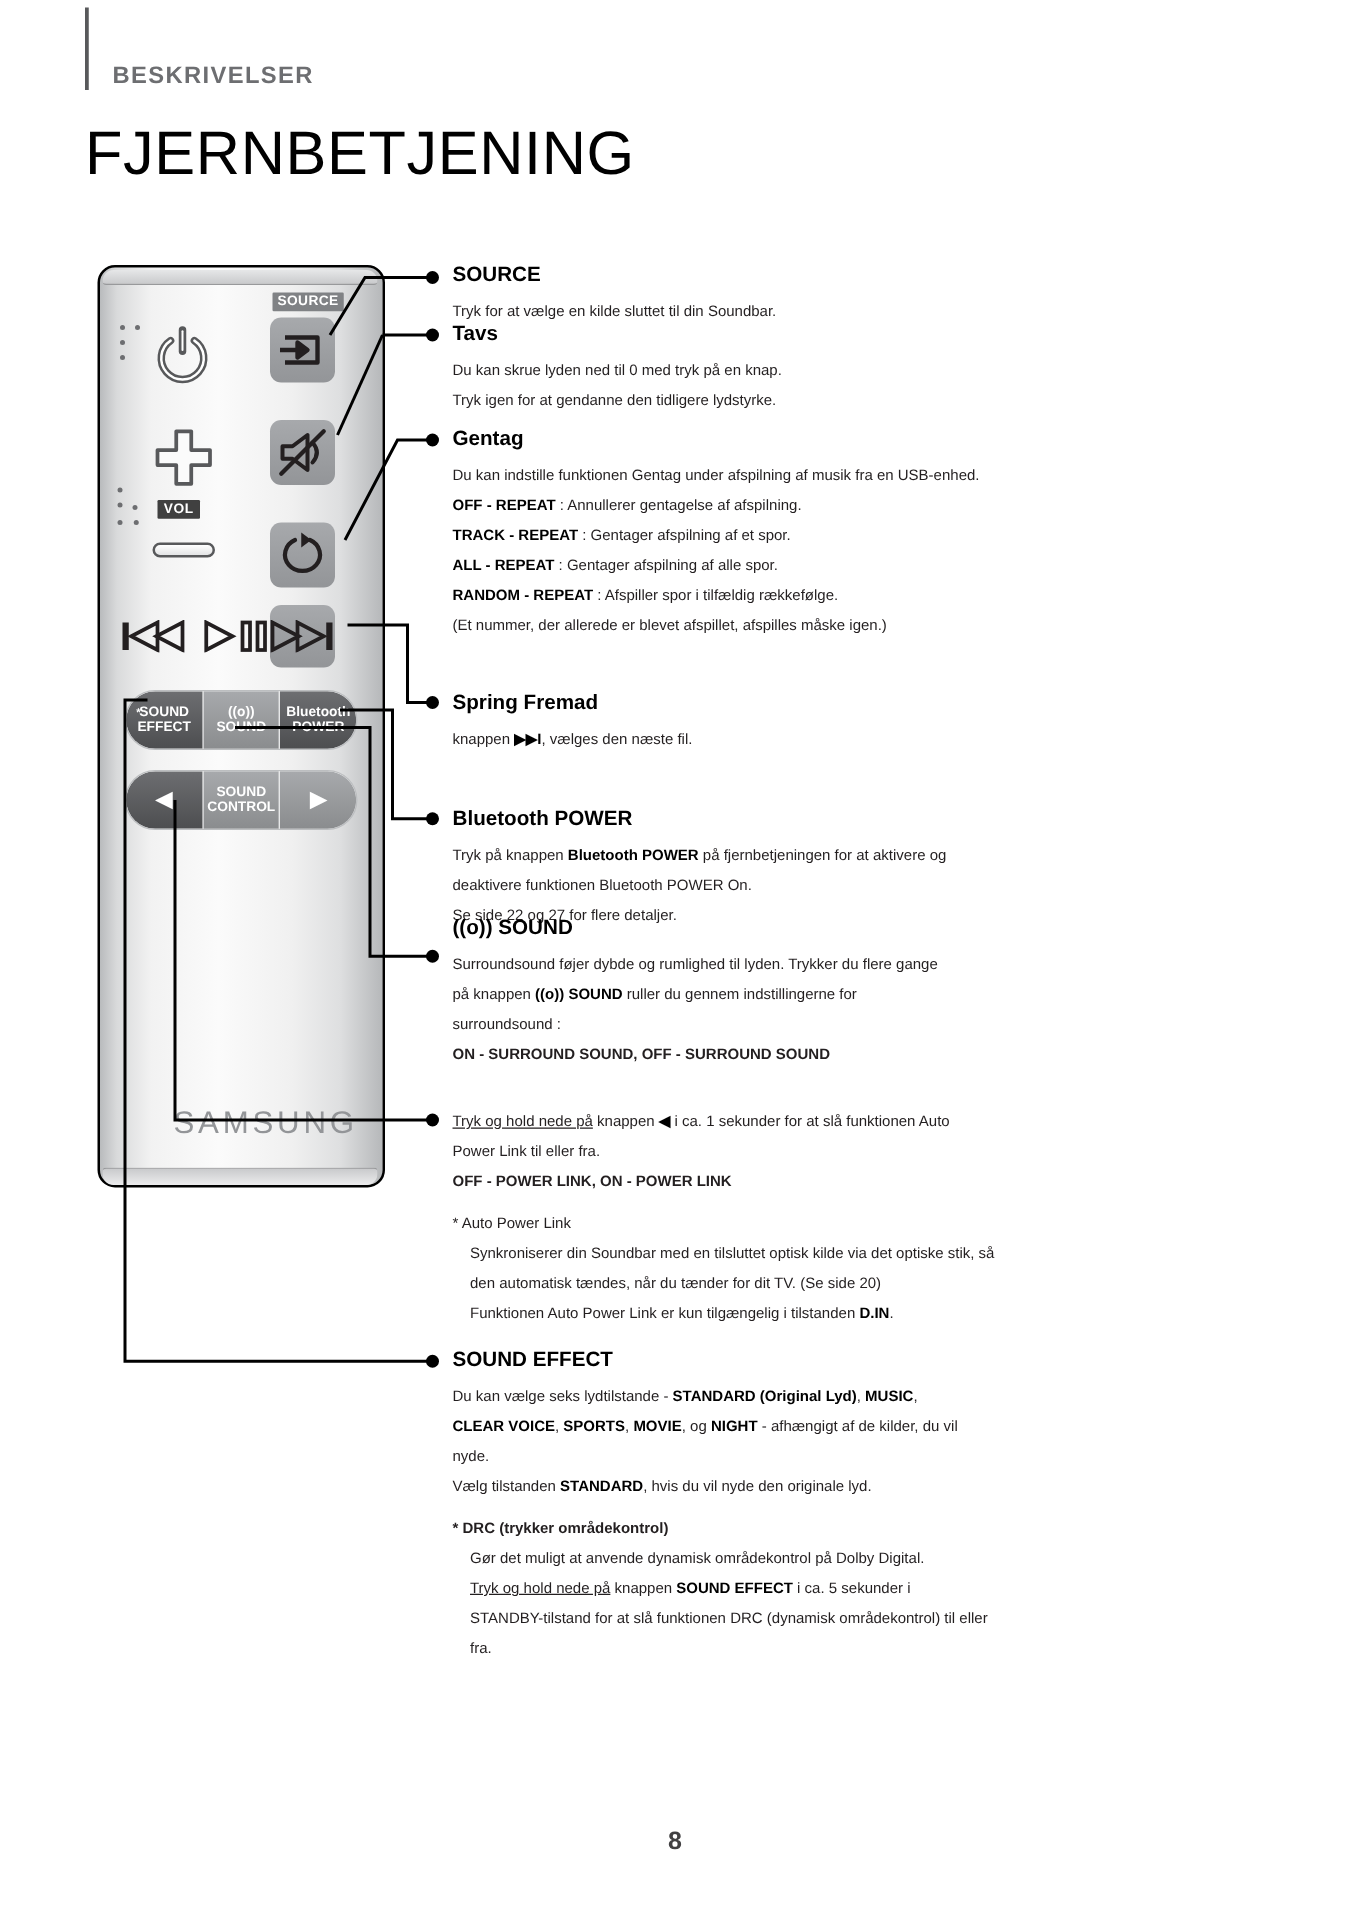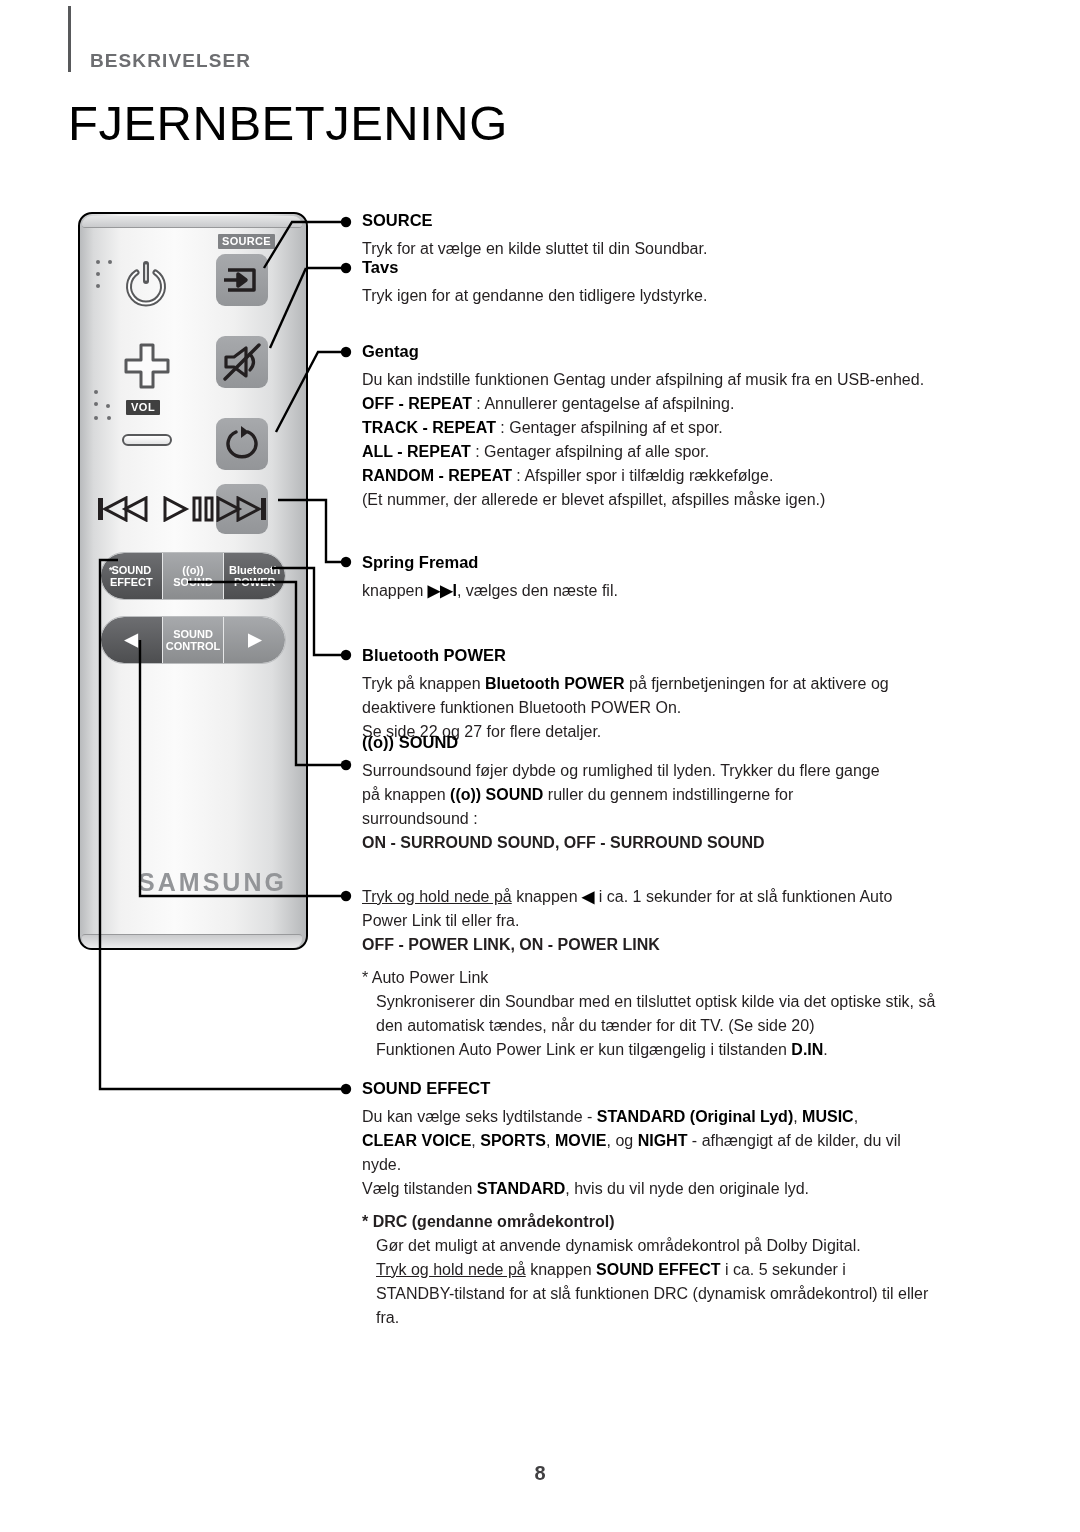--- a/index.html
+++ b/index.html
@@ -100,34 +100,34 @@
   }
   .pill-seg:last-child{border-right:none;}
   .pill-seg.light{background:linear-gradient(180deg,#a7a9ac,#8a8c8e);}
   #pill-row-1 .pill-seg:first-child{border-radius:24px 0 0 24px;}
   #pill-row-1 .pill-seg:last-child{border-radius:0 24px 24px 0;justify-content:center;}
   #pill-row-2 .pill-seg:first-child{border-radius:24px 0 0 24px;}
   #pill-row-2 .pill-seg:last-child{border-radius:0 24px 24px 0;}
   .seg-star{position:absolute;left:8px;top:11px;font-size:9px;color:#fff;}
 
   #samsung-logo{
-    position:absolute;left:0;top:656px;width:269px;text-align:center;
-    font-size:25px;font-weight:bold;letter-spacing:3px;color:#939598;
+    position:absolute;left:0;top:672px;width:269px;text-align:center;
+    font-size:25px;font-weight:normal;letter-spacing:3px;color:#939598;
   }
 
   
   #callouts{position:absolute;left:0;top:0;width:1080px;height:1532px;pointer-events:none;}
 
   
   #content{position:absolute;left:362px;top:190px;width:640px;}
   .entry{position:absolute;left:0;width:640px;}
   .entry-title{
     font-size:16.5px;font-weight:bold;color:#000;margin:0 0 7px 0;line-height:20px;
   }
-  .entry p{margin:0;font-size:16px;line-height:24px;color:#231f20;}
+  .entry p{margin:0;font-size:12px;line-height:24px;color:#231f20;}
   .b{font-weight:bold;color:#000;}
   .u{text-decoration:underline;}
   .indent{padding-left:14px;}
   .gap{height:9px;}
 
   #page-number{
     position:absolute;left:0;top:1462px;width:1080px;text-align:center;
     font-size:20px;font-weight:bold;color:#414042;
   }
 </style>
@@ -290,20 +290,21 @@
 
 <div id="content">
 
   <div class="entry" style="top:20px;">
     <div class="entry-title">SOURCE</div>
     <p>Tryk for at vælge en kilde sluttet til din Soundbar.</p>
   </div>
 
   <div class="entry" style="top:67px;">
     <div class="entry-title">Tavs</div>
+    <p>Du kan skrue lyden ned til 0 med tryk på en knap.</p>
     <p>Tryk igen for at gendanne den tidligere lydstyrke.</p>
   </div>
 
   <div class="entry" style="top:151px;">
     <div class="entry-title">Gentag</div>
     <p>Du kan indstille funktionen Gentag under afspilning af musik fra en USB-enhed.</p>
     <p><span class="b">OFF - REPEAT</span><span> : Annullerer gentagelse af afspilning.</span></p>
     <p><span class="b">TRACK - REPEAT</span><span> : Gentager afspilning af et spor.</span></p>
     <p><span class="b">ALL - REPEAT</span><span> : Gentager afspilning af alle spor.</span></p>
     <p><span class="b">RANDOM - REPEAT</span><span> : Afspiller spor i tilfældig rækkefølge.</span></p>
@@ -341,21 +342,21 @@
     <p class="indent"><span>Funktionen Auto Power Link er kun tilgængelig i tilstanden </span><span class="b">D.IN</span><span>.</span></p>
   </div>
 
   <div class="entry" style="top:888px;">
     <div class="entry-title">SOUND EFFECT</div>
     <p><span>Du kan vælge seks lydtilstande - </span><span class="b">STANDARD (Original Lyd)</span><span>, </span><span class="b">MUSIC</span><span>,</span></p>
     <p><span class="b">CLEAR VOICE</span><span>, </span><span class="b">SPORTS</span><span>, </span><span class="b">MOVIE</span><span>, og </span><span class="b">NIGHT</span><span> - afhængigt af de kilder, du vil</span></p>
     <p>nyde.</p>
     <p><span>Vælg tilstanden </span><span class="b">STANDARD</span><span>, hvis du vil nyde den originale lyd.</span></p>
     <div class="gap"></div>
-    <p class="b">* DRC (gendanne områdekontrol)</p>
+    <p class="b">* DRC (trykker områdekontrol)</p>
     <p class="indent">Gør det muligt at anvende dynamisk områdekontrol på Dolby Digital.</p>
     <p class="indent"><span class="u">Tryk og hold nede på</span><span> knappen </span><span class="b">SOUND EFFECT</span><span> i ca. 5 sekunder i</span></p>
     <p class="indent">STANDBY-tilstand for at slå funktionen DRC (dynamisk områdekontrol) til eller</p>
     <p class="indent">fra.</p>
   </div>
 
 </div>
 
 <div id="page-number">8</div>
 

